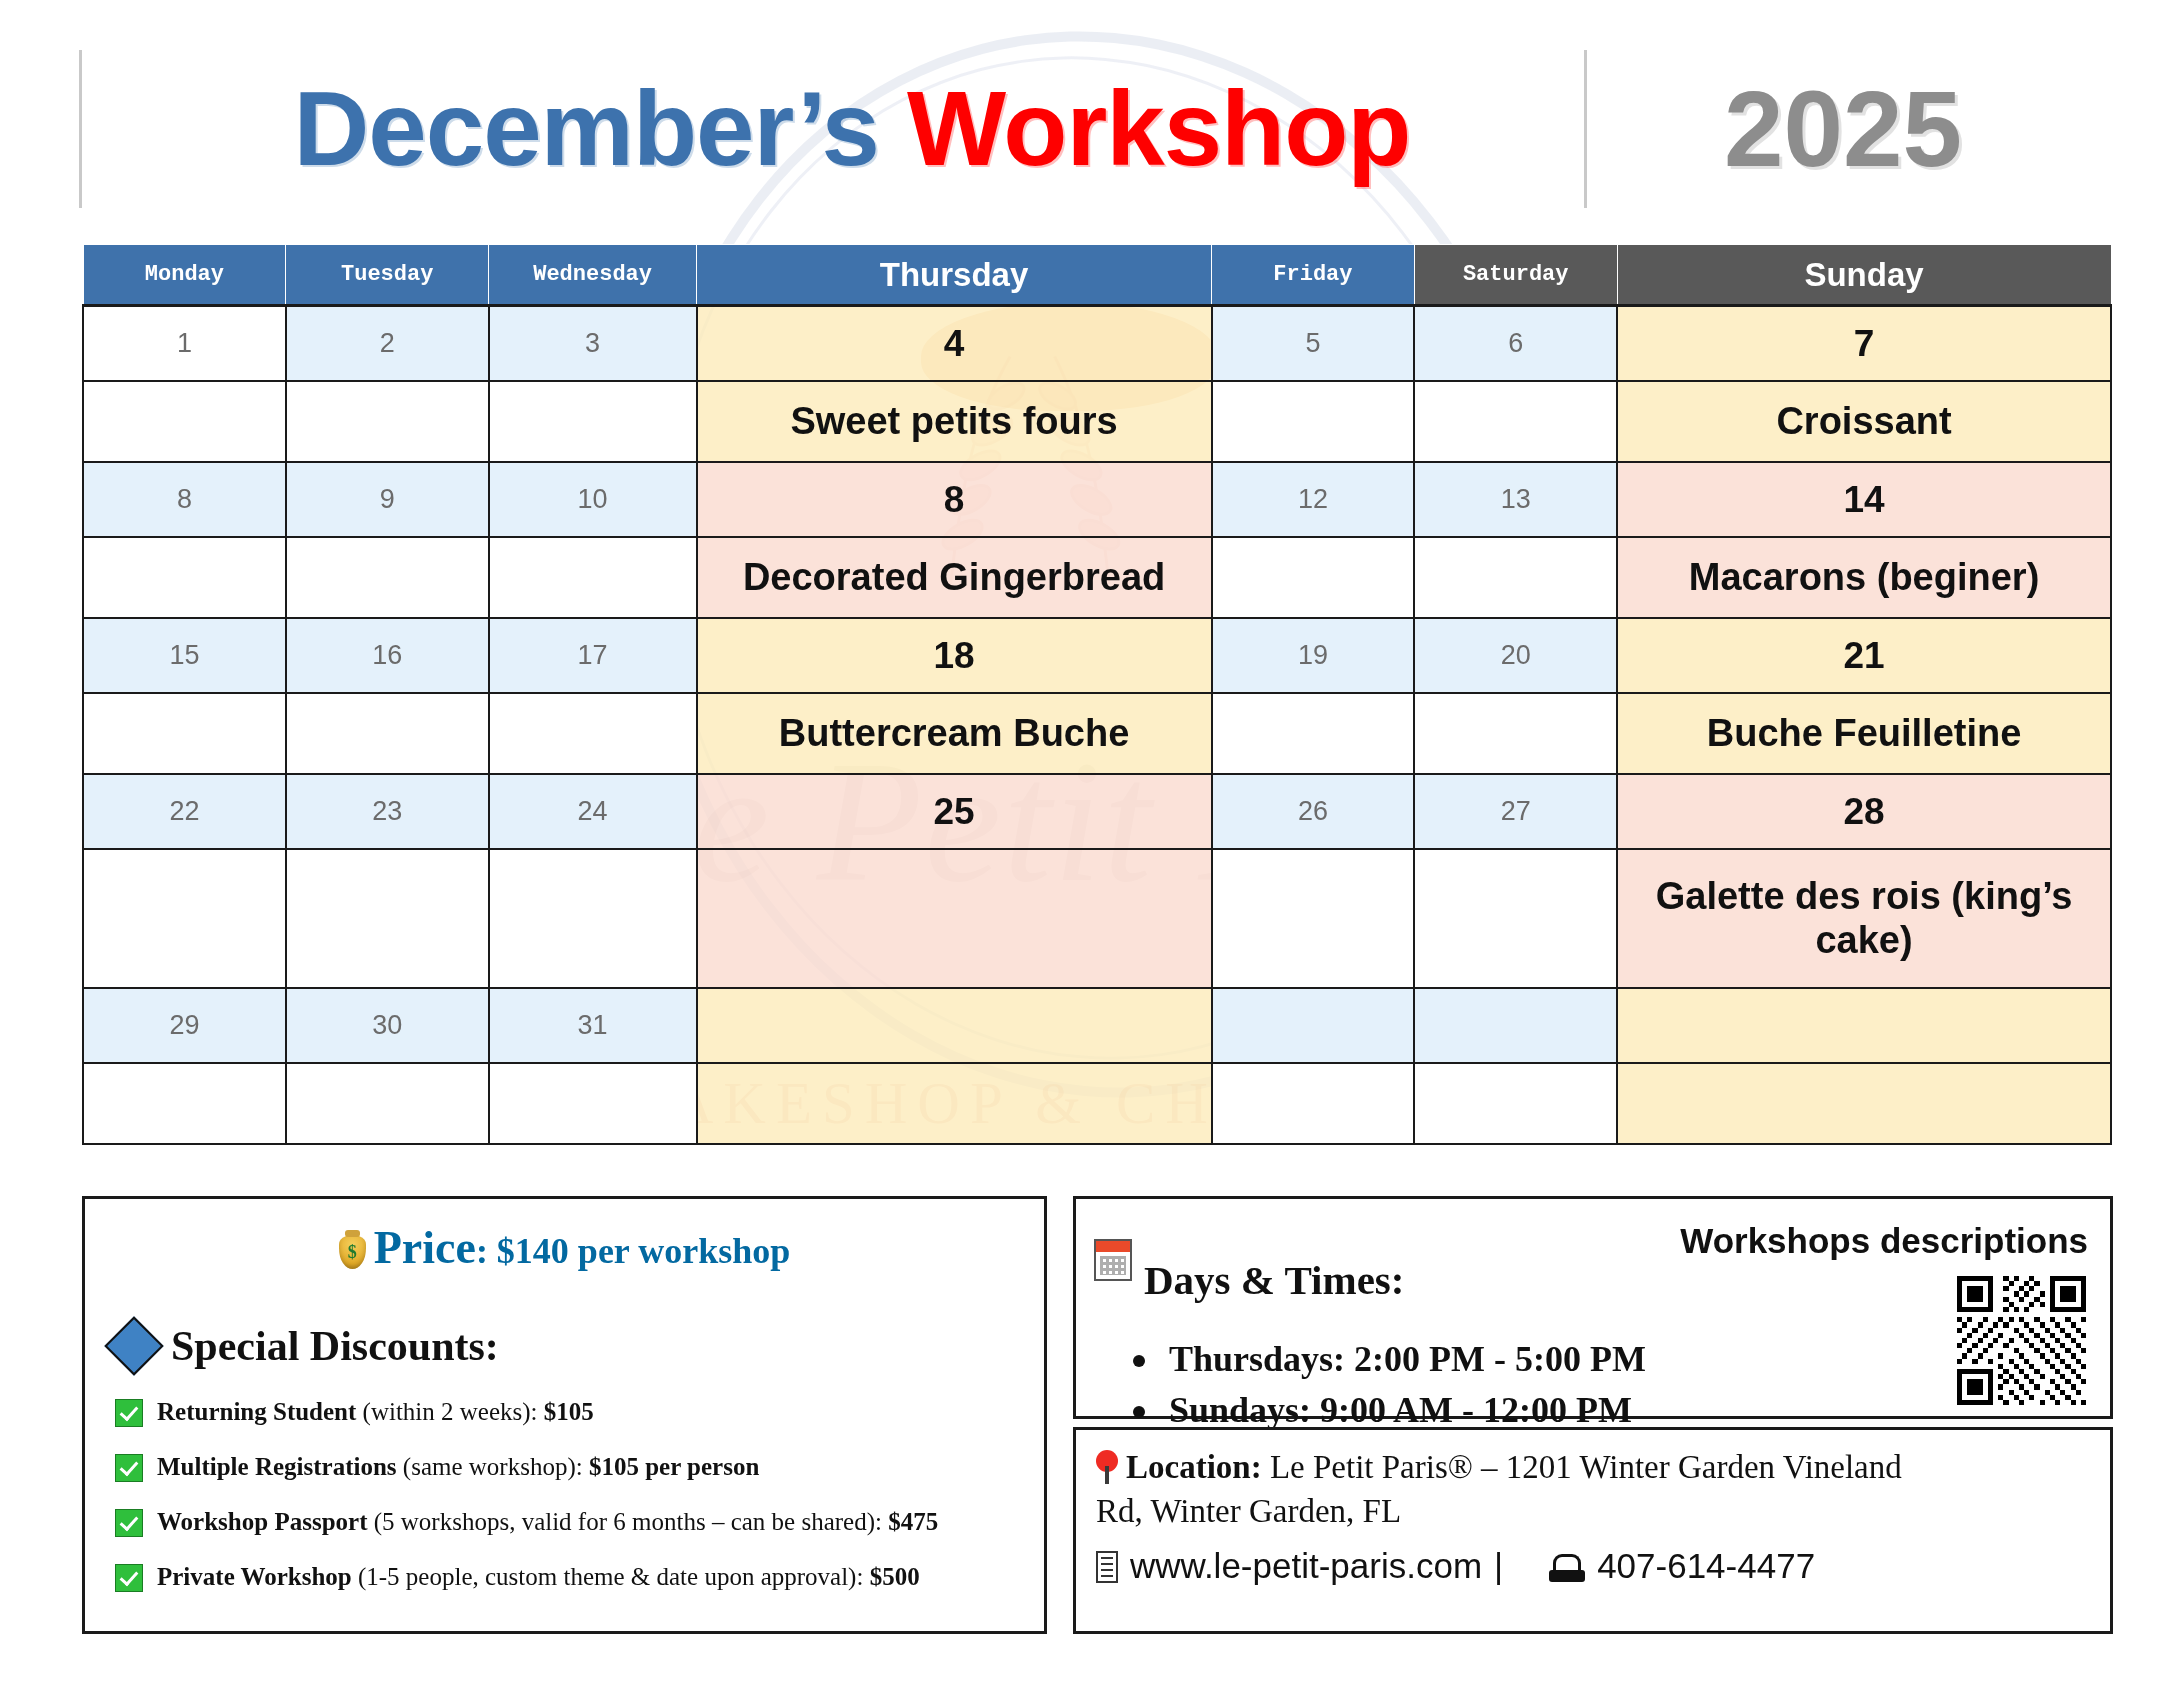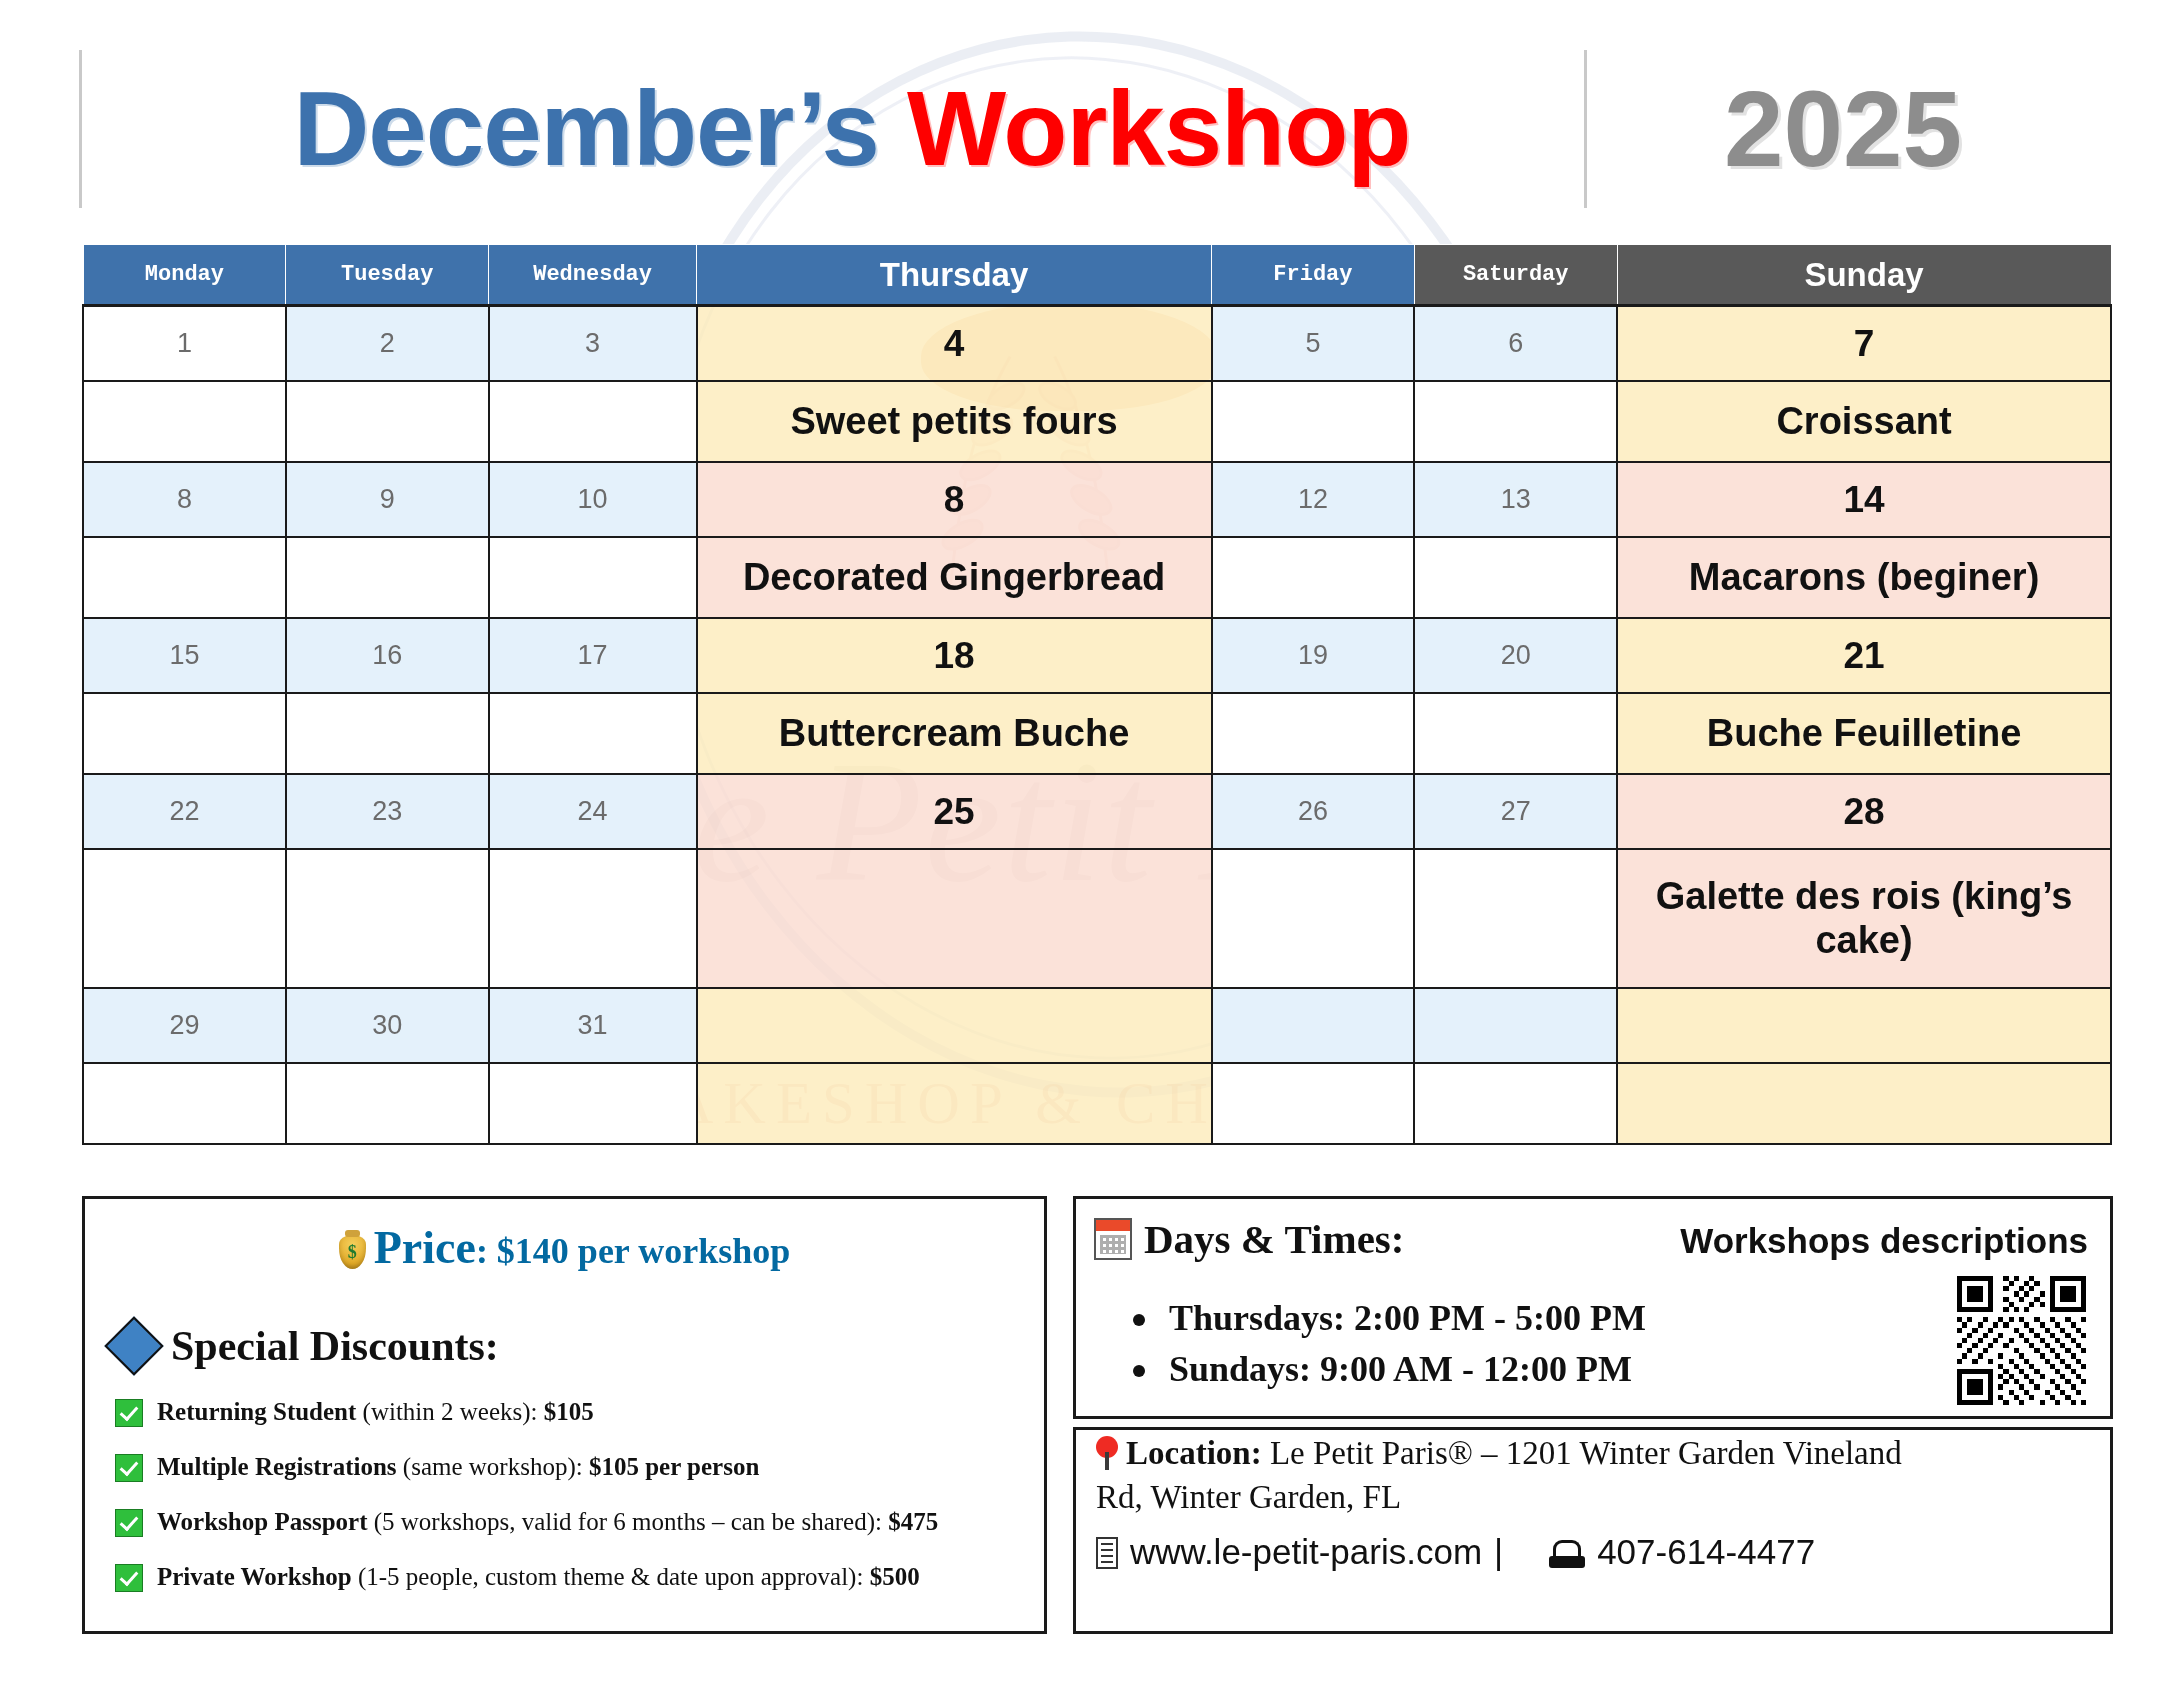--- a/index.html
+++ b/index.html
@@ -250,21 +250,21 @@
   .cal-icon::after{
     content:"";position:absolute;left:4px;right:4px;top:15px;bottom:4px;
     background:
       repeating-linear-gradient(to right,#9a9a9a 0 3px,transparent 3px 6px),
       repeating-linear-gradient(to bottom,#9a9a9a 0 3px,transparent 3px 6px);
     background-size:6px 6px;
     opacity:.8;
   }
   .times-title{
     font-family:"Liberation Serif", serif;
-    font-size:41px;font-weight:bold;color:#111;
+    font-size:41px;font-weight:bold;color:#111;margin-top:41px;
   }
   .wsd-title{
     position:absolute;right:22px;top:22px;
     font-size:35px;font-weight:bold;color:#111;
     font-family:"Liberation Sans",sans-serif;
   }
   .times-list{margin:34px 0 0 51px;list-style:none;padding:0;}
   .times-list li{
     font-family:"Liberation Serif", serif;
     font-size:36px;font-weight:bold;color:#111;
@@ -273,21 +273,21 @@
   .times-list li::before{
     content:"";position:absolute;left:6px;top:17px;
     width:12px;height:12px;border-radius:50%;background:#111;
   }
   .qr{
     position:absolute;right:24px;top:77px;
     width:129px;height:129px;
   }
 
   .loc-body{
-    margin:0 20px 0 20px;
+    margin:14px 20px 0 20px;
     font-family:"Liberation Serif", serif;
     font-size:33px;color:#111;line-height:1.34;
   }
   .pin{
     display:inline-block;width:22px;height:34px;position:relative;top:6px;margin-right:8px;
   }
   .pin::before{
     content:"";position:absolute;left:0;top:0;width:22px;height:22px;
     border-radius:50%;background:#ef2b23;
   }

